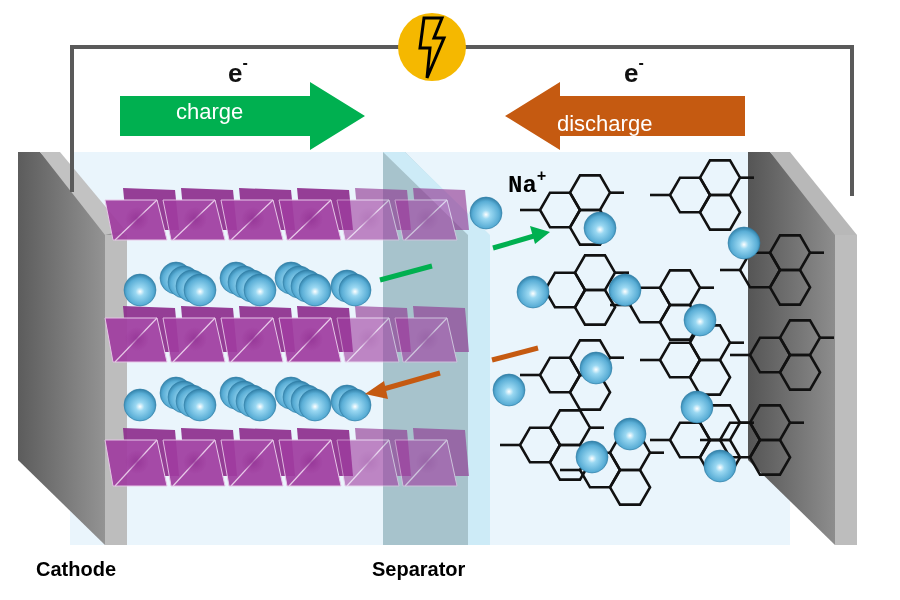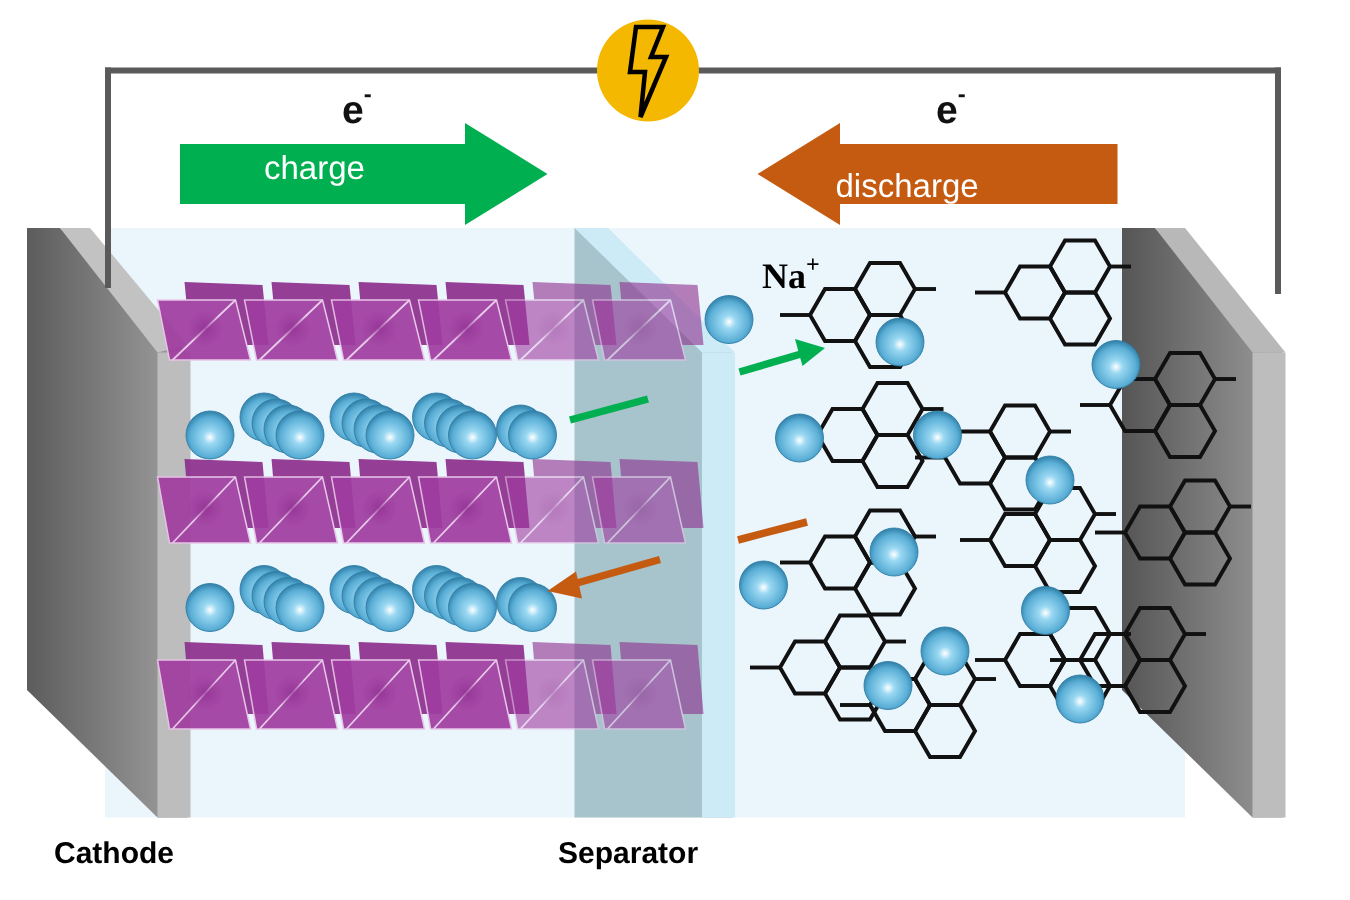--- a/index.html
+++ b/index.html
@@ -2,21 +2,21 @@
 <html><head>
   <meta charset="utf-8">
   <style>
     html, body { margin: 0; padding: 0; background: #ffffff; }
     body { width: 900px; height: 600px; position: relative; overflow: hidden; font-family: "Liberation Sans", sans-serif; }
     #stage { position: absolute; left: 0; top: 0; width: 900px; height: 600px; }
     .label-bottom { position: absolute; font-family: "Liberation Sans", sans-serif; font-weight: bold; font-size: 20px; color: #000; }
     .e-label { position: absolute; font-family: "Liberation Sans", sans-serif; font-weight: bold; font-size: 26px; color: #111; }
     .e-label sup { font-size: 16px; position: relative; top: -4px; }
     .arrow-text { position: absolute; font-family: "Liberation Sans", sans-serif; font-size: 22px; color: #ffffff; }
-    .na-label { position: absolute; font-family: Liberation Serif, serif; font-weight: bold; font-size: 24px; color: #000; }
+    .na-label { position: absolute; font-family: Liberation Mono, monospace; font-weight: bold; font-size: 24px; color: #000; }
     .na-label sup { font-size: 16px; position: relative; top: -2px; }
   </style>
 </head>
 <body>
 
 <div id="stage">
   <svg id="svg" width="900" height="600" viewBox="0 0 900 600" xmlns="http://www.w3.org/2000/svg">
     <defs>
       <radialGradient id="ionGrad" cx="0.5" cy="0.55" r="0.55">
         <stop offset="0" stop-color="#ffffff"></stop>

